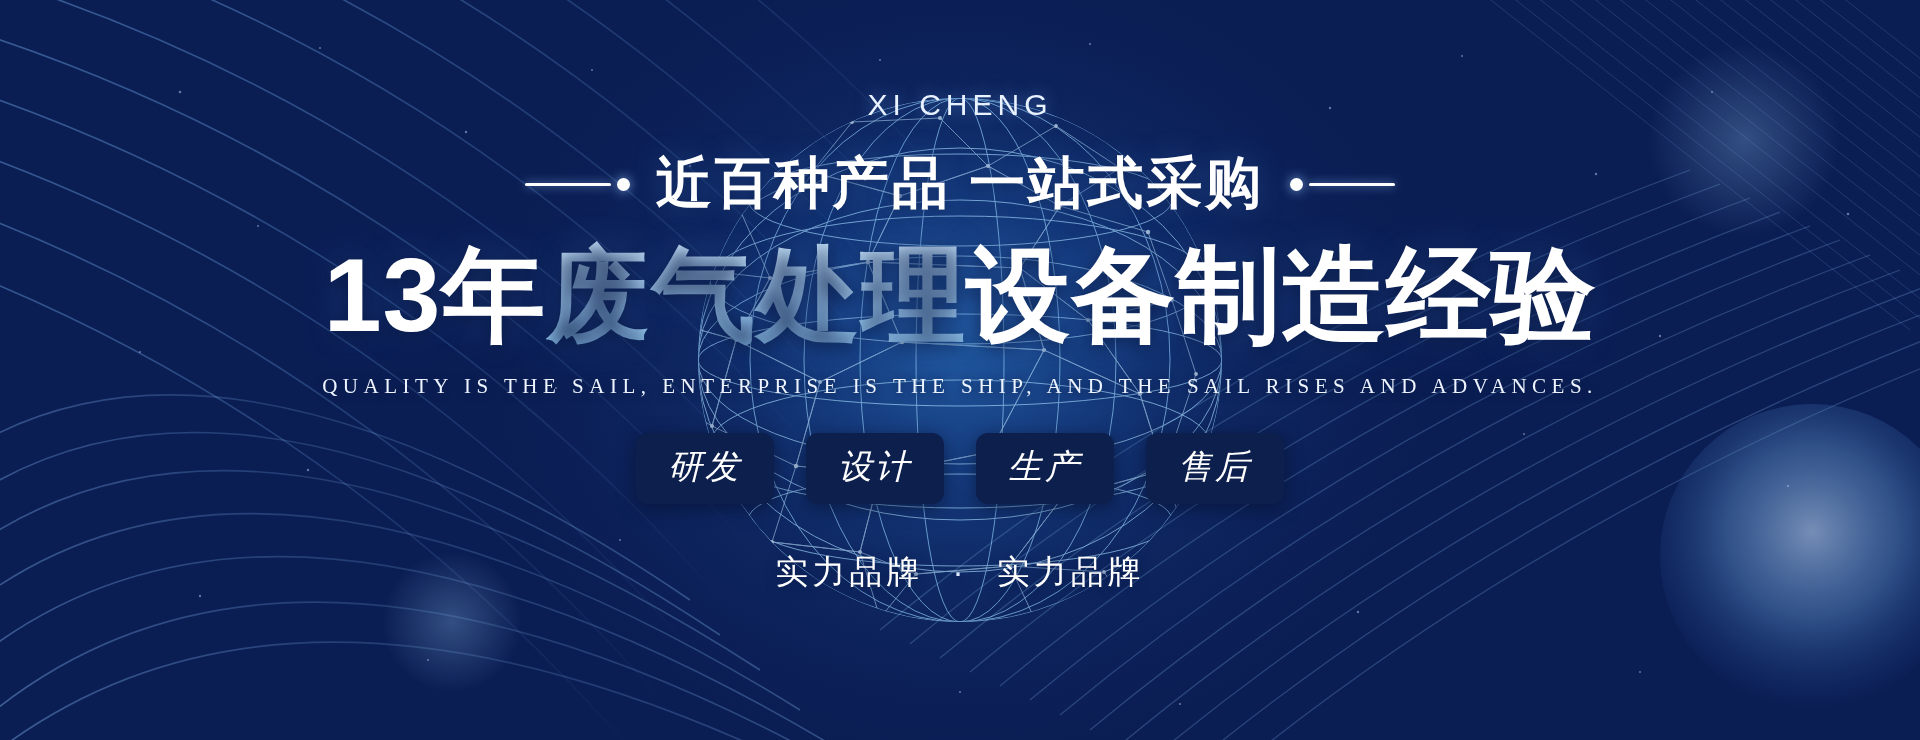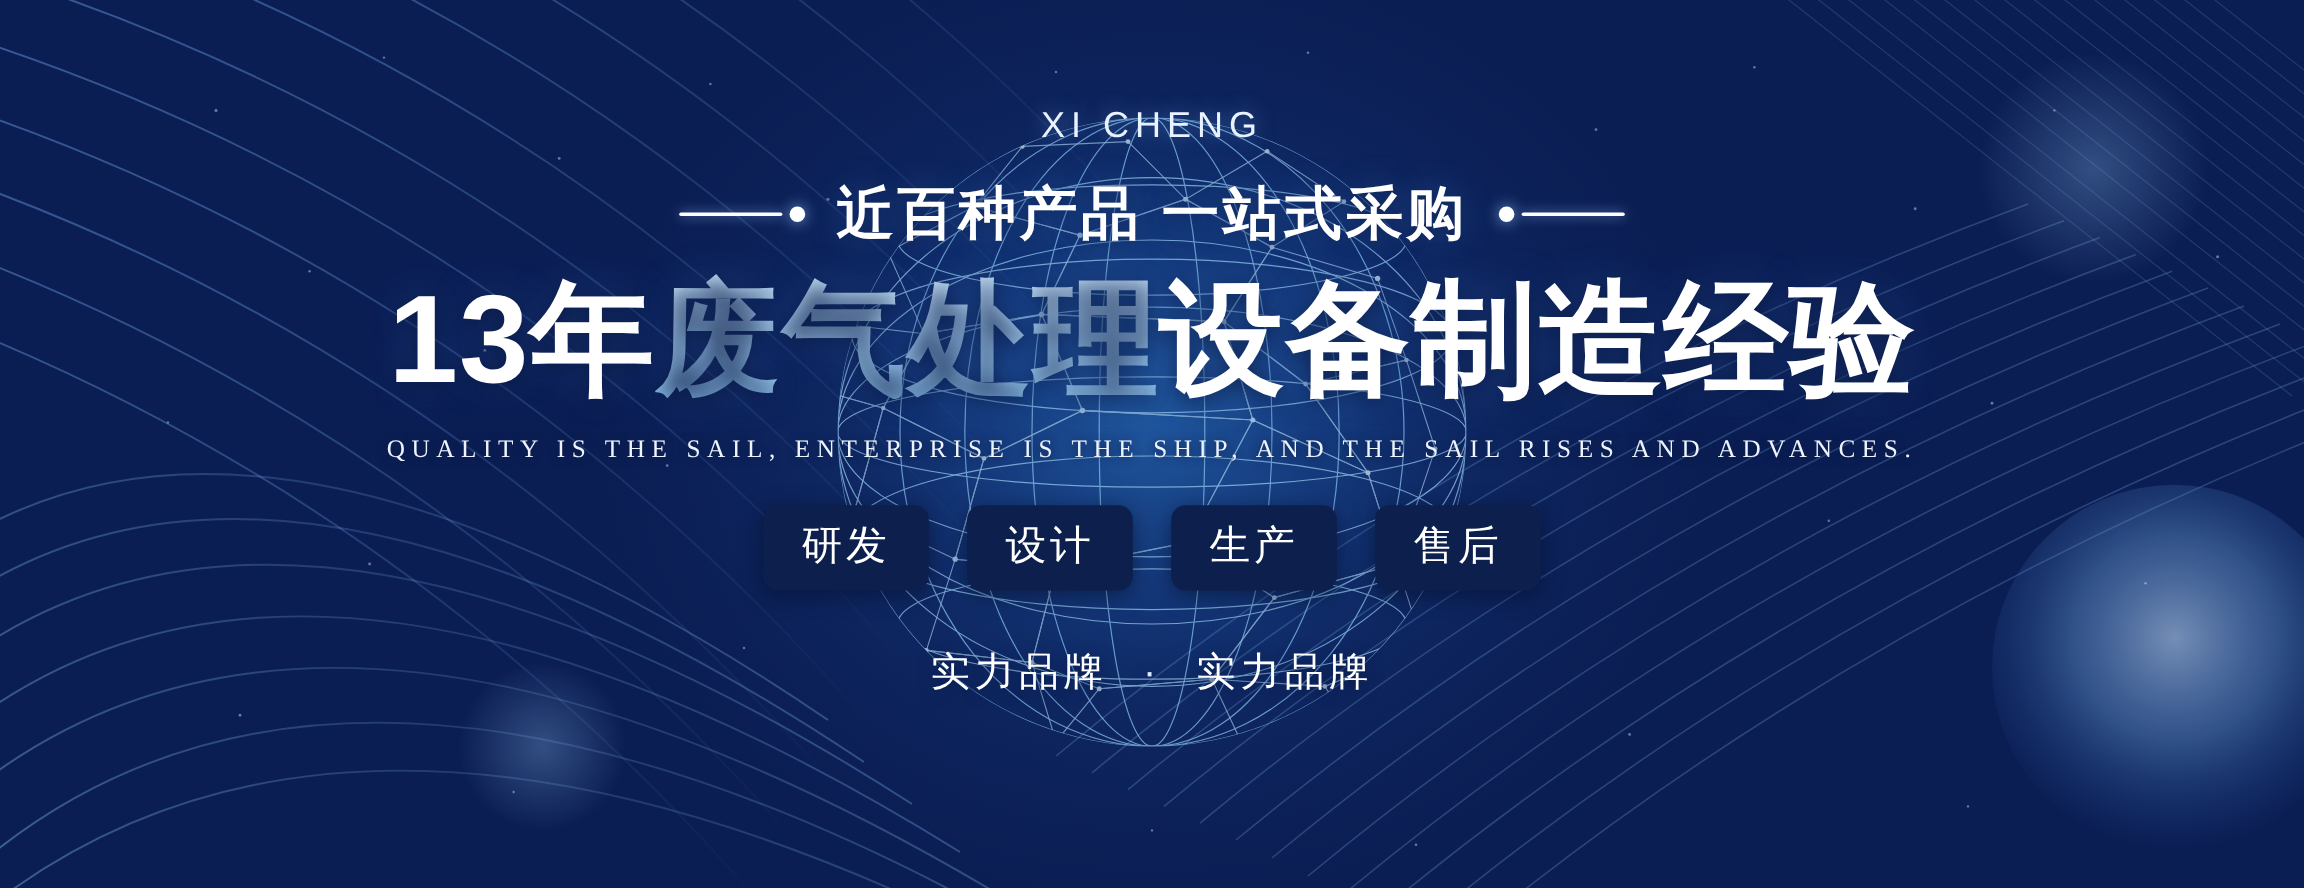--- a/index.html
+++ b/index.html
@@ -72,21 +72,21 @@
     width: 13px;
     height: 13px;
     border-radius: 50%;
     background: #ffffff;
     box-shadow: 0 0 12px rgba(150,200,255,0.8);
   }
   .deco.left .dot { margin-left: 6px; }
   .deco.right .dot { margin-right: 6px; }
 
   .subtitle {
-    font-size: 48px;
+    font-size: 56px;
     font-weight: 700;
     color: #ffffff;
     letter-spacing: 3px;
     white-space: nowrap;
     text-shadow: 0 2px 14px rgba(10,30,80,0.85), 0 0 26px rgba(90,160,255,0.35);
   }
 
   .headline {
     margin-top: 14px;
     font-size: 104px;
@@ -112,20 +112,21 @@
     letter-spacing: 5.5px;
     color: #edf4ff;
     white-space: nowrap;
     text-shadow: 0 1px 8px rgba(8,24,66,0.9);
   }
 
   .pills {
     margin-top: 34px;
     display: flex;
     gap: 32px;
+    font-style: italic;
   }
   .pill {
     background: #0d1f4d;
     color: #ffffff;
     font-size: 34px;
     font-weight: 500;
     letter-spacing: 3px;
     padding: 11px 32px 14px 32px;
     border-radius: 12px;
     box-shadow: 0 4px 18px rgba(4,12,40,0.55);

